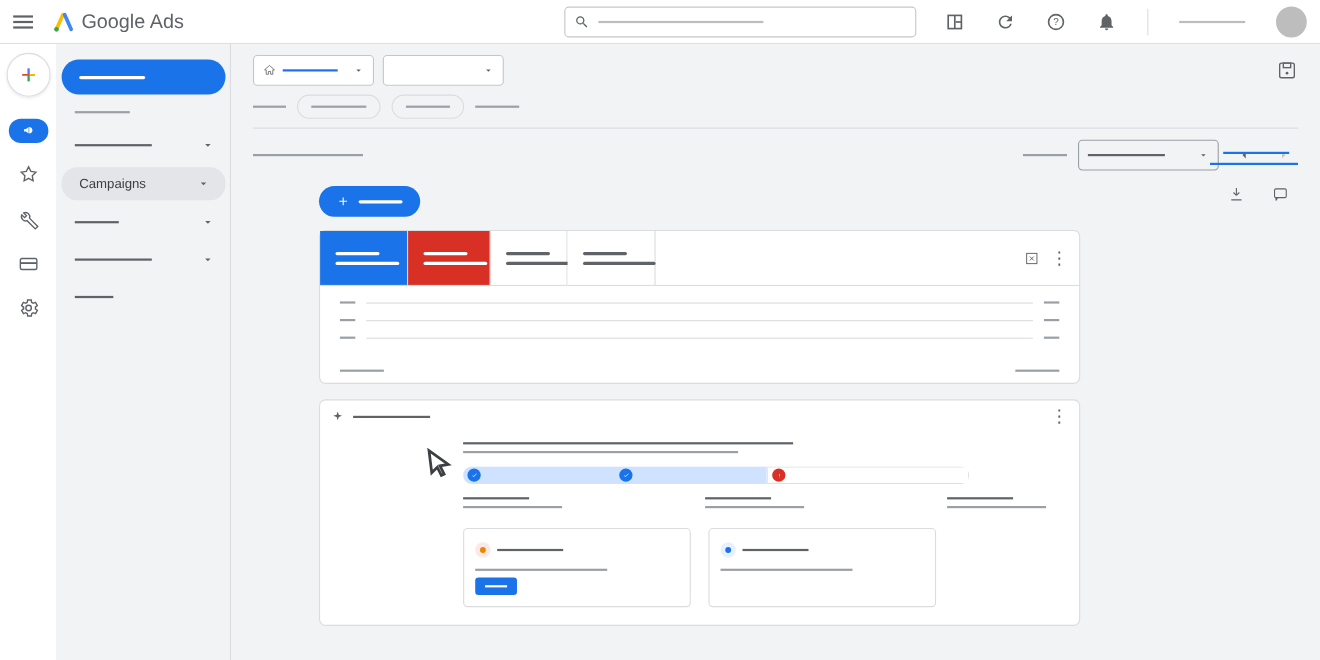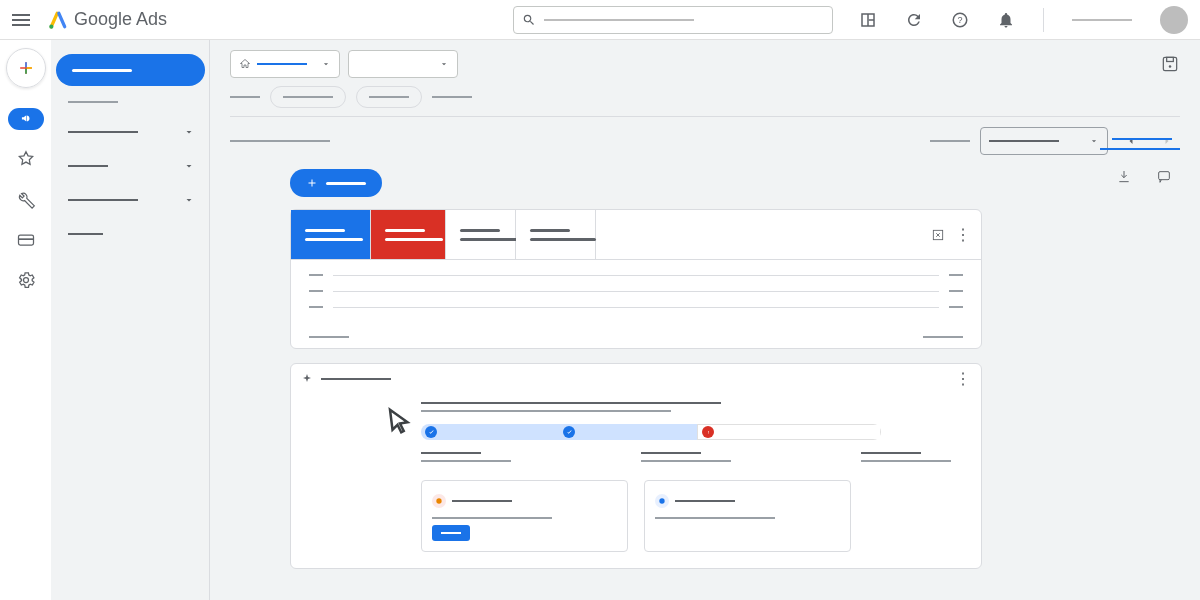--- a/index.html
+++ b/index.html
@@ -224,20 +224,26 @@
     </div>
   <div class="side-sub">
       <div class="ph"></div>
     </div>
   <div class="side-item">
       <div class="ph"></div>
       <svg viewBox="0 0 24 24">
         <path d="M7 10l5 5 5-5z"></path>
       </svg>
     </div>
+  <div class="side-item active">
+      <span class="txt">Campaigns</span>
+      <svg viewBox="0 0 24 24">
+        <path d="M7 10l5 5 5-5z"></path>
+      </svg>
+    </div>
   <div class="side-item">
       <div class="ph" style="width:40px"></div>
       <svg viewBox="0 0 24 24">
         <path d="M7 10l5 5 5-5z"></path>
       </svg>
     </div>
   <div class="side-item">
       <div class="ph"></div>
       <svg viewBox="0 0 24 24">
         <path d="M7 10l5 5 5-5z"></path>

